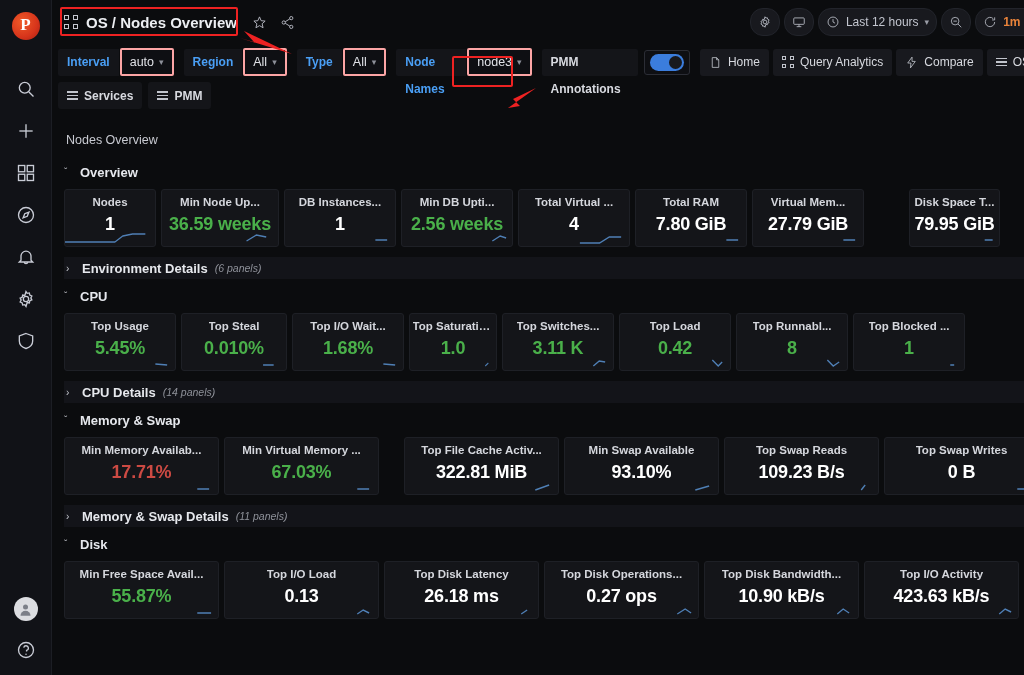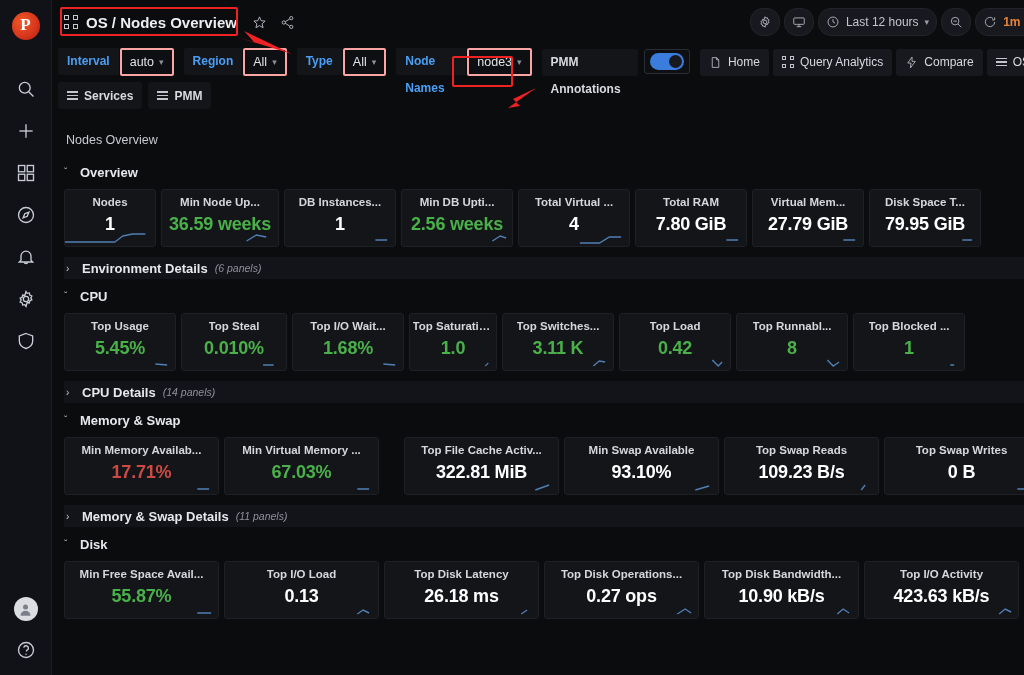--- a/index.html
+++ b/index.html
@@ -60,21 +60,21 @@
     display: flex; align-items: center; justify-content: center; gap: 6px;
     color: #c3c6cf; font-size: 12px; cursor: pointer;
   }
   .tb-btn svg { width: 14px; height: 14px; stroke: #b6b9c2; fill: none; stroke-width: 1.5; }
   .tb-btn .caret { font-size: 9px; color: #9a9da6; }
   .refresh-val { color: #e8833a; font-weight: bold; font-size: 12px; }
 
   
   .varbar { padding: 4px 8px 0 6px; }
   .varrow { display: flex; align-items: center; gap: 0px; flex-wrap: nowrap; margin-bottom: 6px; }
-  .var-group { display: flex; align-items: flex-start; margin-right: 10px; }
+  .var-group { display: flex; align-items: center; margin-right: 10px; }
   .var-label {
     font-size: 12px; color: #4a9ff5; background: #141519; padding: 0 9px;
     height: 27px; line-height: 27px; border-radius: 2px 0 0 2px; font-weight: bold;
   }
   .var-val {
     height: 27px; line-height: 25px; padding: 12px 8px; border-radius: 2px;
     background: #0e0f13; border: 2px solid #fca5a5; color: #dfe1e6; font-size: 12.5px;
     display: flex; align-items: center; gap: 5px; cursor: pointer; margin-left: 1px;
   }
   .var-val .caret { font-size: 9px; color: #8d9099; }
@@ -435,21 +435,21 @@
             </div>
             <div class="panel" style="width: 112px;">
               <div class="panel-title">Virtual Mem...</div>
               <div class="panel-value v-white">27.79 GiB</div>
               <div class="spark">
                 <svg viewBox="0 0 112 22" preserveAspectRatio="none">
                   <path d="M92,16 L104,16" fill="none" stroke="#4f7fb5" stroke-width="1.4"></path>
                 </svg>
               </div>
             </div>
-            <div class="panel" style="width: 112px;">
+            <div class="panel" style="width: 91px; margin-left: 40px;">
               <div class="panel-title">Disk Space T...</div>
               <div class="panel-value v-white">79.95 GiB</div>
               <div class="spark">
                 <svg viewBox="0 0 112 22" preserveAspectRatio="none">
                   <path d="M94,16 L104,16" fill="none" stroke="#4f7fb5" stroke-width="1.4"></path>
                 </svg>
               </div>
             </div>
           </div>
           <div class="row-head collapsed">

